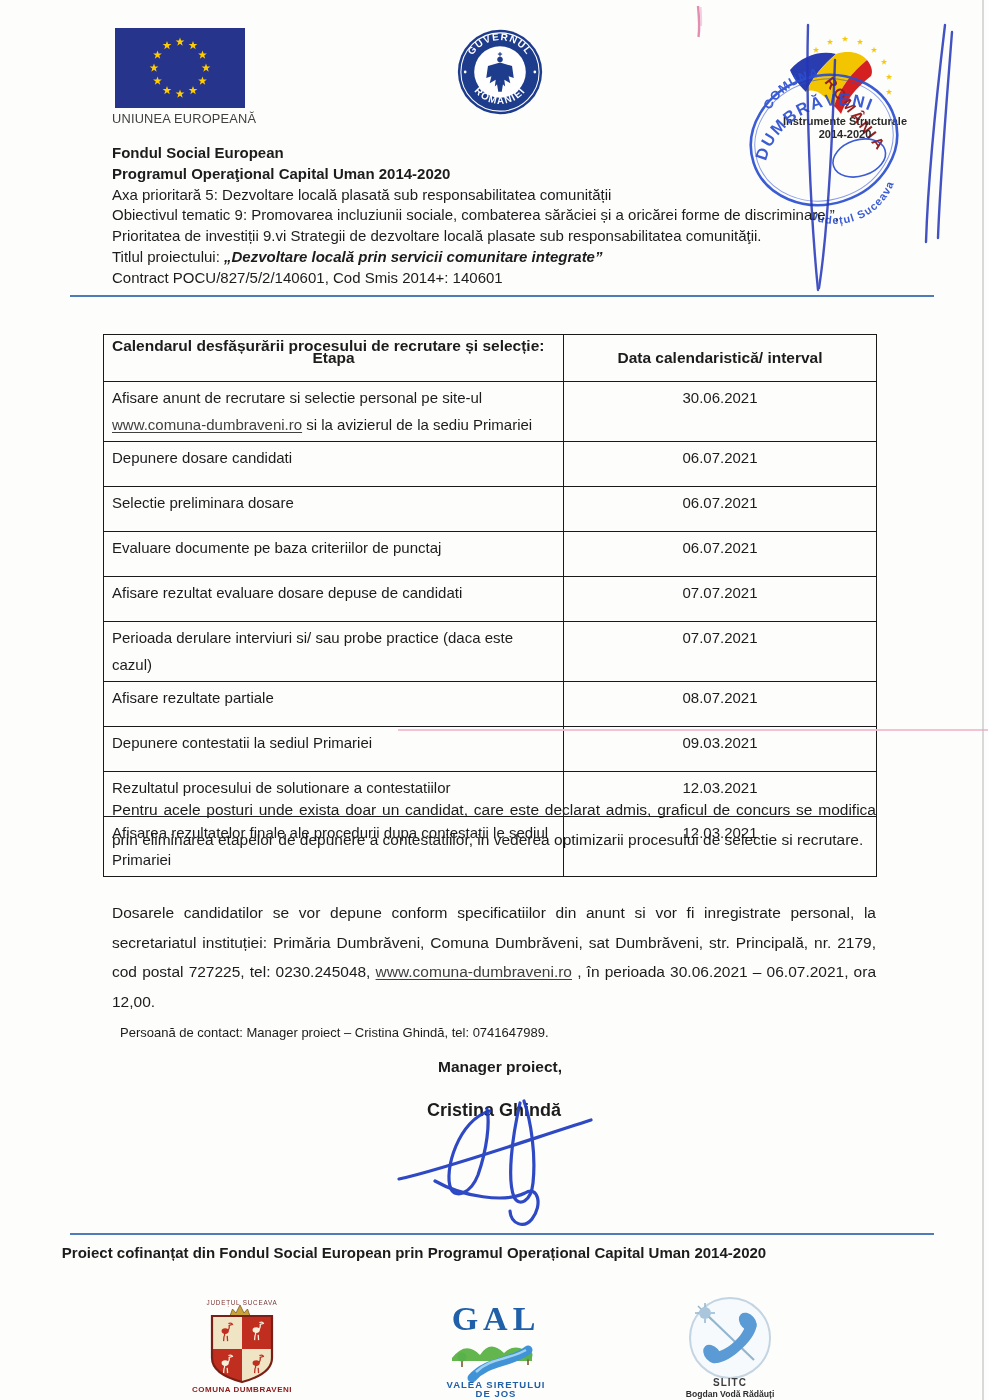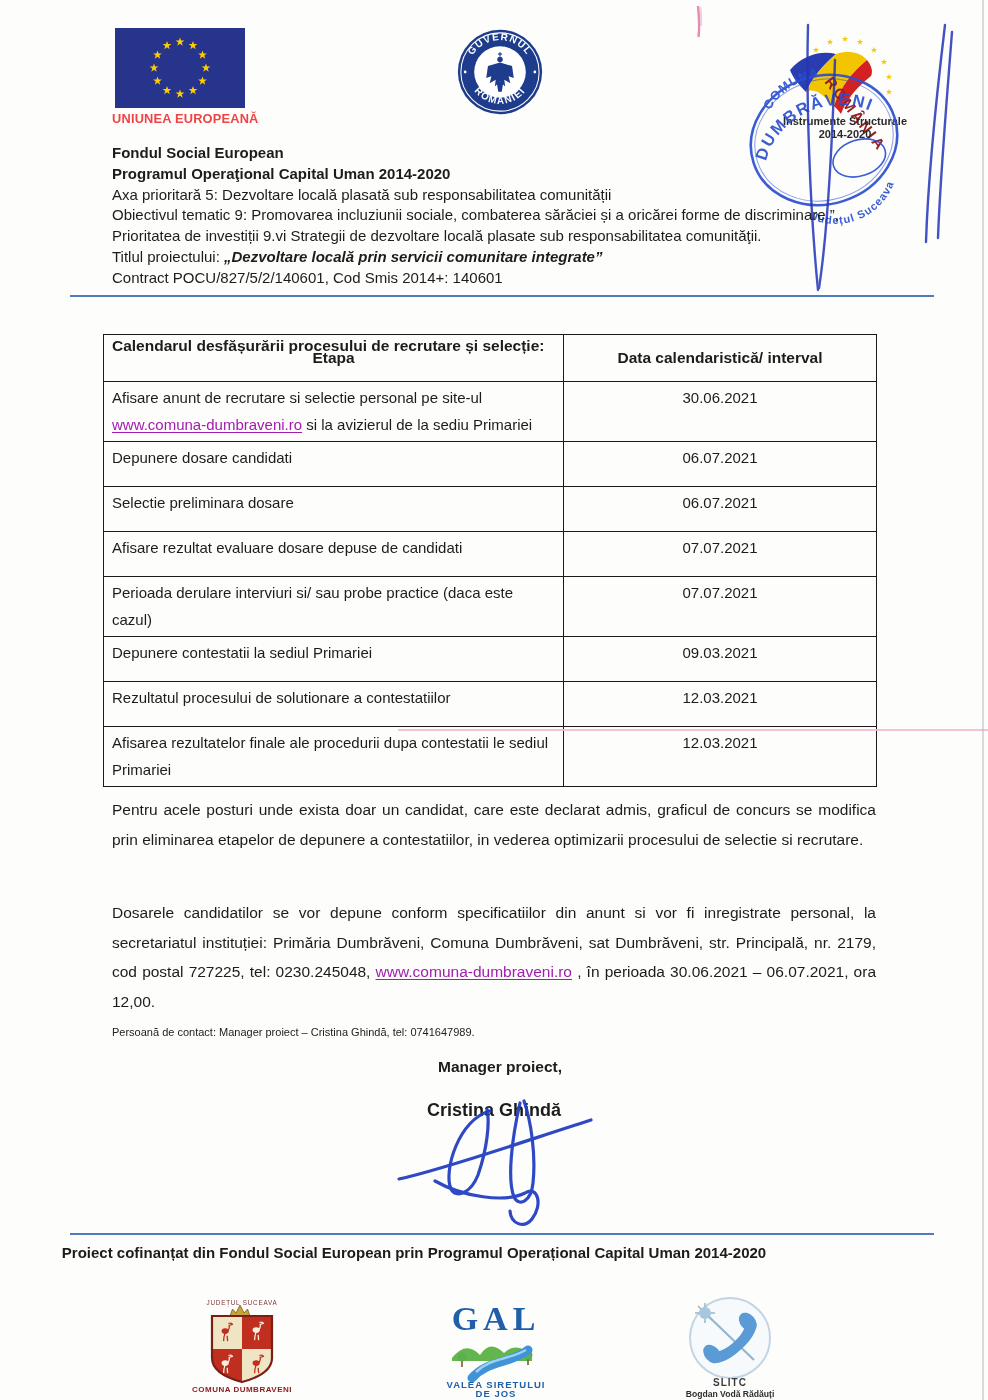--- a/index.html
+++ b/index.html
@@ -3,38 +3,38 @@
 <meta charset="utf-8">
 <style>
   html,body{margin:0;padding:0;background:#ffffff;}
   .page{position:relative;width:988px;height:1400px;background:#fdfdfc;
         font-family:"Liberation Sans",sans-serif;color:#1c1c1c;overflow:hidden;}
   .abs{position:absolute;}
   
   .info{position:absolute;left:112px;top:143px;width:836px;font-size:15px;line-height:20.8px;}
   .info .b{font-weight:700;}
   .title-bi{font-weight:700;font-style:italic;}
-  .eu-label{position:absolute;left:112px;top:111px;font-size:12.8px;font-weight:700;color:#ef4444;letter-spacing:.2px;}
+  .eu-label{position:absolute;left:112px;top:111px;font-size:12.8px;font-weight:400;color:#404040;letter-spacing:.2px;}
   .rule{position:absolute;left:70px;width:864px;height:2px;background:#4c7cba;}
   .rule-top{top:295px;}
   .rule-bottom{top:1233px;}
   
   .cal-heading{position:absolute;left:112px;top:306px;font-size:15.5px;font-weight:700;margin-top:31px;}
   table.cal{position:absolute;left:103px;top:334px;width:773px;border-collapse:collapse;font-size:15px;table-layout:fixed;}
   .cal th,.cal td{border:1.6px solid #1a1a1a;vertical-align:top;}
   .cal th{font-weight:700;text-align:center;padding:12px 4px;font-size:15.5px;line-height:22px;}
   .cal td.etapa{text-align:left;padding:2px 10px 3px 8px;line-height:27px;}
   .cal td.date{text-align:center;padding:2px 4px 15px;line-height:27px;}
-  .doclink{color:#a21caf;text-decoration:underline;text-underline-offset:2px;cursor:pointer;}
+  .doclink{color:#404040;text-decoration:underline;text-underline-offset:2px;cursor:pointer;}
   
   .para{position:absolute;left:112px;width:764px;font-size:15.5px;line-height:29.5px;
         text-align:justify;text-align-last:left;}
   .p1{top:795px;}
   .p2{top:898px;}
-  .contact{position:absolute;left:112px;top:1018px;font-size:11px;line-height:29px;}
+  .contact{position:absolute;left:120px;top:1018px;font-size:13px;line-height:29px;}
   .role{position:absolute;left:6px;top:1058px;width:988px;text-align:center;font-weight:700;font-size:15.5px;}
   .name{position:absolute;left:0;top:1100px;width:988px;text-align:center;font-weight:700;font-size:18px;}
   .cofinance{position:absolute;left:0;top:1244px;width:828px;text-align:center;font-weight:700;font-size:15px;}
   
   .pink-hline{position:absolute;left:398px;top:729px;width:590px;height:2px;background:#f2bcd0;opacity:.9;}
   .edge-line{position:absolute;left:982px;top:0;width:2px;height:1400px;background:#b9bcbe;opacity:.55;}
   svg{display:block;}
 </style>
 </head>
 <body>
@@ -184,26 +184,34 @@
       </tr>
       <tr>
         <td class="etapa">Depunere dosare candidati</td>
         <td class="date">06.07.2021</td>
       </tr>
       <tr>
         <td class="etapa">Selectie preliminara dosare</td>
         <td class="date">06.07.2021</td>
       </tr>
       <tr>
+        <td class="etapa">Evaluare documente pe baza criteriilor de punctaj</td>
+        <td class="date">06.07.2021</td>
+      </tr>
+      <tr>
         <td class="etapa">Afisare rezultat evaluare dosare depuse de candidati</td>
         <td class="date">07.07.2021</td>
       </tr>
       <tr>
         <td class="etapa">Perioada derulare interviuri si/ sau probe practice (daca este cazul)</td>
         <td class="date">07.07.2021</td>
+      </tr>
+      <tr>
+        <td class="etapa">Afisare rezultate partiale</td>
+        <td class="date">08.07.2021</td>
       </tr>
       <tr>
         <td class="etapa">Depunere contestatii la sediul Primariei</td>
         <td class="date">09.03.2021</td>
       </tr>
       <tr>
         <td class="etapa">Rezultatul procesului de solutionare a contestatiilor</td>
         <td class="date">12.03.2021</td>
       </tr>
       <tr>

